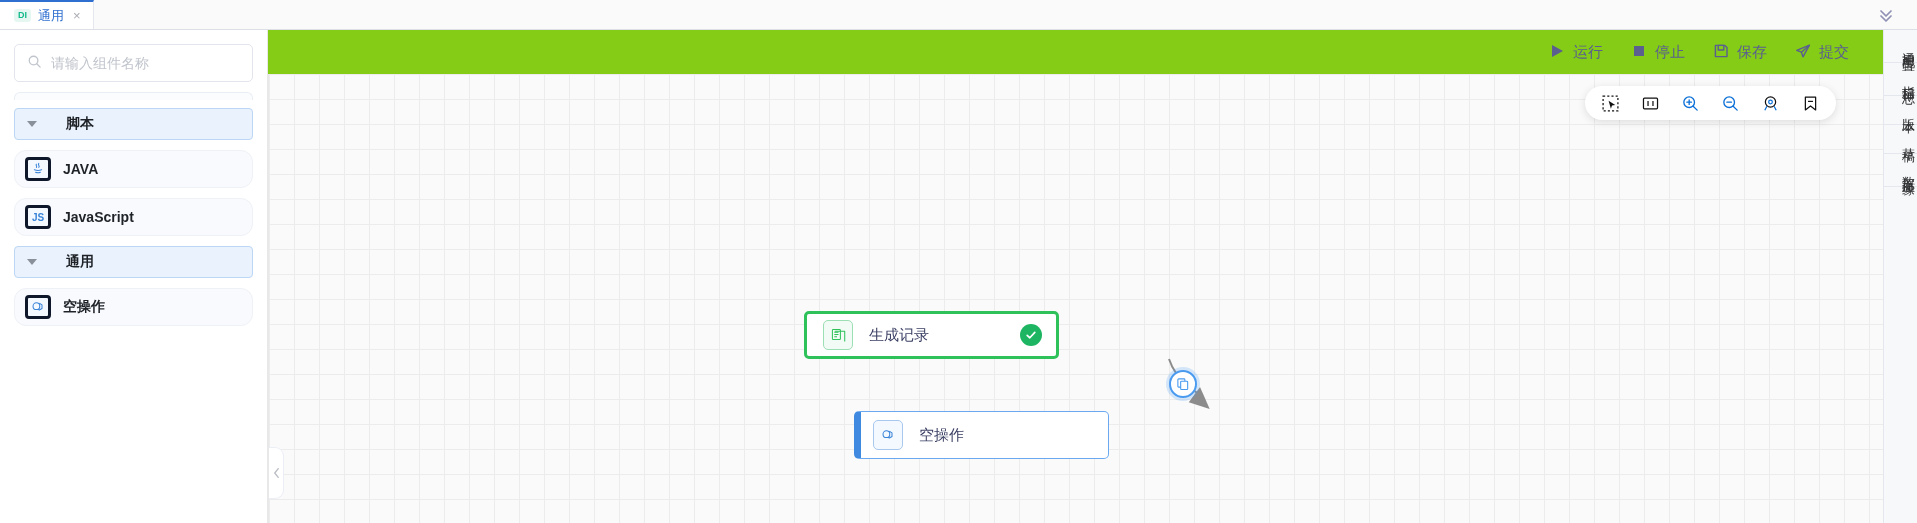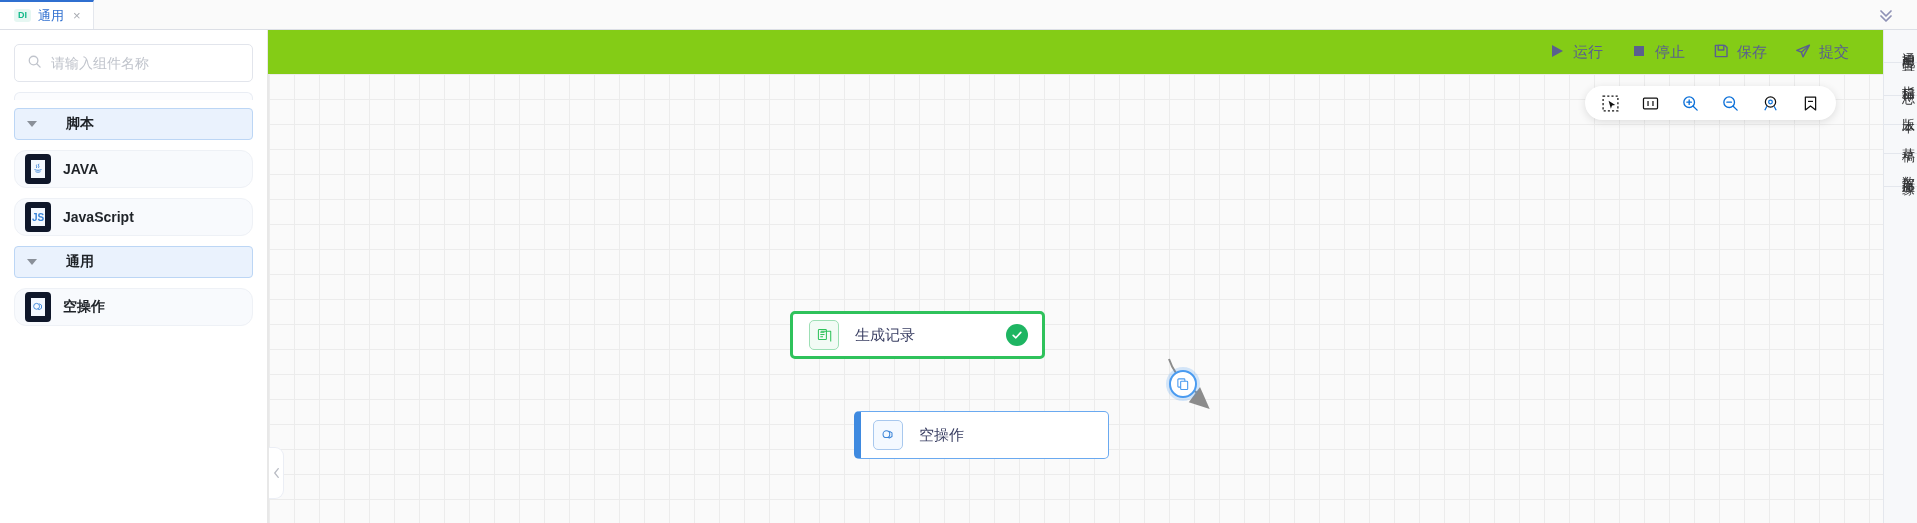--- a/index.html
+++ b/index.html
@@ -101,22 +101,22 @@
     border-left: 5px solid transparent; border-right: 5px solid transparent;
     border-top: 6px solid #8a9099; }
   .group-title { font-size: 14px; font-weight: bold; color: #1f2328; }
 
   .comp-item {
     height: 38px; display: flex; align-items: center; gap: 12px;
     background: #f8fafd; border: 1px solid #eef1f6; border-radius: 12px;
     padding-left: 10px; margin-bottom: 10px; cursor: grab;
   }
   .comp-icon {
-    width: 26px; height: 30px; flex: 0 0 26px;
-    border: 6px solid #0f172a; border-radius: 4px; background: #f4f9ff;
+    width: 26px; height: 24px; flex: 0 0 26px;
+    border: 3px solid #0f172a; border-radius: 4px; background: #f4f9ff;
     display: flex; align-items: center; justify-content: center;
     font-size: 10px; font-weight: bold; color: #3a84d8;
   }
   .comp-label { font-size: 14px; font-weight: bold; color: #1f2328; }
 
   
   .canvas-region { flex: 1 1 auto; position: relative; min-width: 0; display: flex; flex-direction: column; }
   .actionbar {
     height: 44px; flex: 0 0 44px;
     background: #84cc16;
@@ -147,21 +147,21 @@
     padding: 0 16px;
   }
   .canvas-toolbar span { display: flex; cursor: pointer; }
 
   .node {
     position: absolute; height: 48px;
     background: #ffffff; border-radius: 5px;
     display: flex; align-items: center; padding-left: 16px;
   }
   .node-green {
-    left: 521px; top: 237px; width: 255px;
+    left: 535px; top: 237px; width: 255px;
     border: 3px solid #2fc25b;
   }
   .node-blue {
     left: 585px; top: 337px; width: 255px;
     border: 1px solid #6aa9f0; border-left: 7px solid #3f8ae0;
     padding-left: 12px;
   }
   .node-icon {
     width: 30px; height: 30px; flex: 0 0 30px; border-radius: 5px;
     display: flex; align-items: center; justify-content: center;

